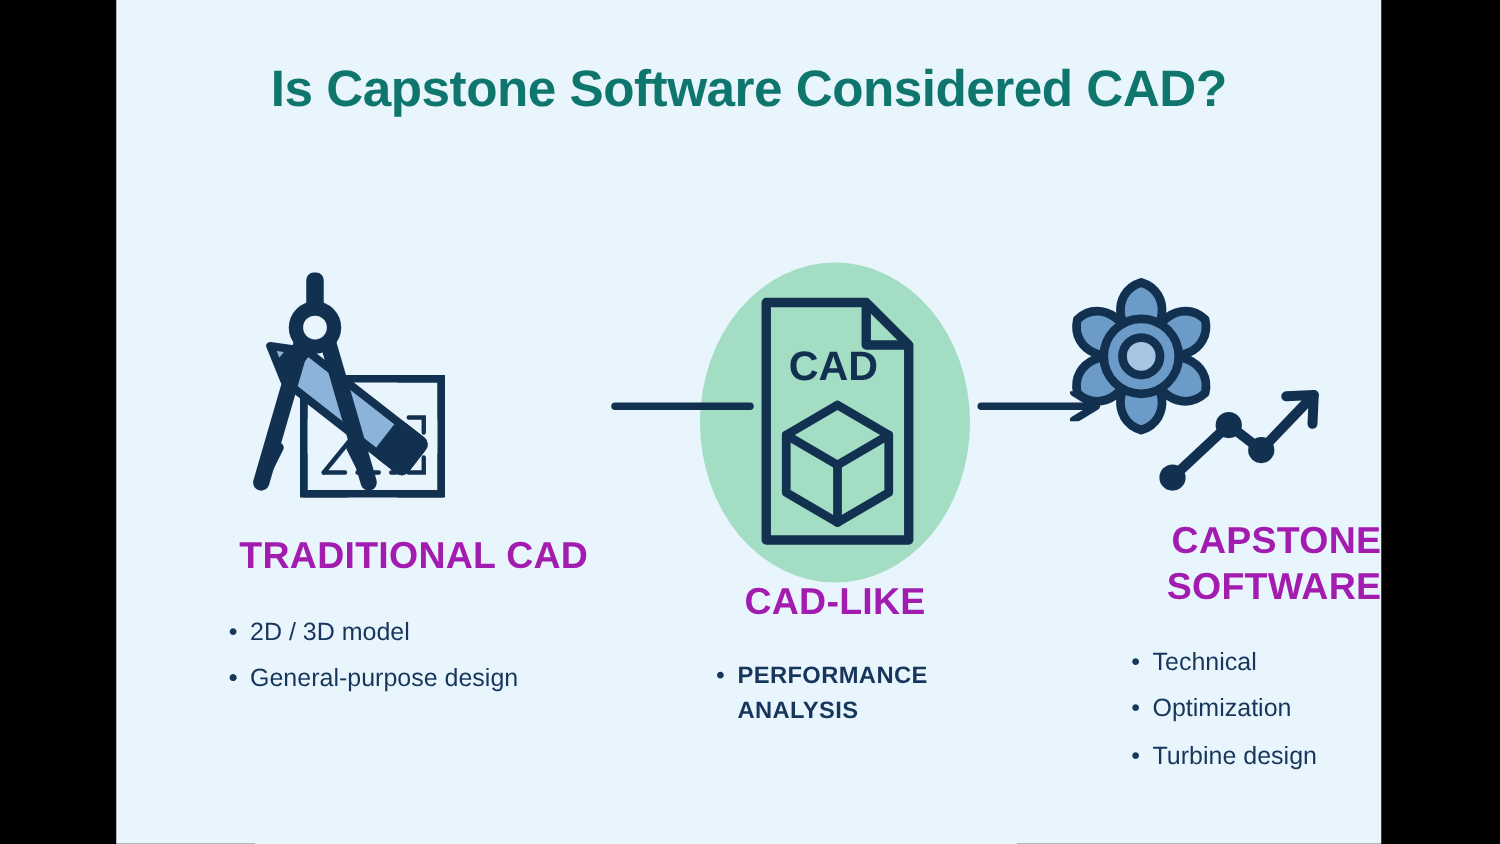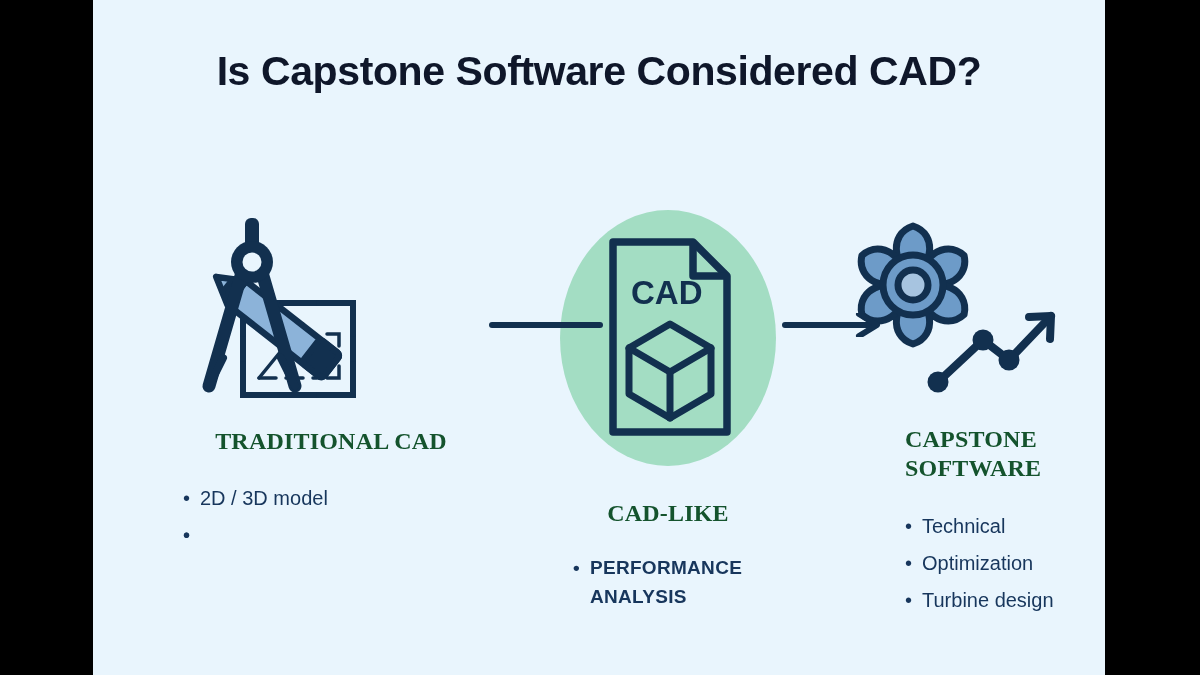--- a/index.html
+++ b/index.html
@@ -39,21 +39,21 @@
     overflow: hidden;
   }
 
   
   .title {
     position: absolute;
     left: 0;
     top: 44px;
     width: 1012px;
     text-align: center;
-    color: #0f172a;
+    color: #0f766e;
     font-size: 41px;
     font-weight: bold;
     line-height: 1.32;
     letter-spacing: -0.4px;
   }
 
   
   .col {
     position: absolute;
     top: 200px;
@@ -64,30 +64,29 @@
 
   .iconbox {
     position: relative;
     height: 215px;
     text-align: right;
   }
   .iconbox svg { display: block; }
 
   .col-heading {
     text-align: center;
-    color: #14532d;
-    font-size: 24px;
+    color: #a21caf;
+    font-size: 30px;
     font-weight: bold;
     line-height: 1.22;
     letter-spacing: 0.2px;
-    font-family: Liberation Serif, serif;
   }
   .col-left   .col-heading { margin-top: 12px; }
-  .col-center .col-heading { margin-top: 84px; }
-  .col-right  .col-heading { margin-top: 10px; text-align: left; padding-left: 112px; }
+  .col-center .col-heading { margin-top: 49px; }
+  .col-right  .col-heading { text-align: right; padding-left: 112px; }
 
   .bullets {
     list-style: none;
     margin: 0;
     padding: 0;
     color: #17365c;
     font-size: 20px;
     line-height: 1.86;
   }
   .bullets li {
@@ -158,20 +157,21 @@
       <ul class="bullets">
         <li>
           <span class="bullet-dot">•</span>
           <span>2D / 3D model</span>
         </li>
         <li>
           <span class="bullet-dot">•</span>
         </li>
         <li>
           <span class="bullet-dot">•</span>
+          <span>General-purpose design</span>
         </li>
       </ul>
     </div>
 
     <div class="col col-center">
 
       <div class="iconbox">
         <svg width="290" height="280" viewBox="0 0 290 280" aria-hidden="true">
           <ellipse cx="145" cy="138" rx="108" ry="128" fill="#a3ddc3"></ellipse>
 

